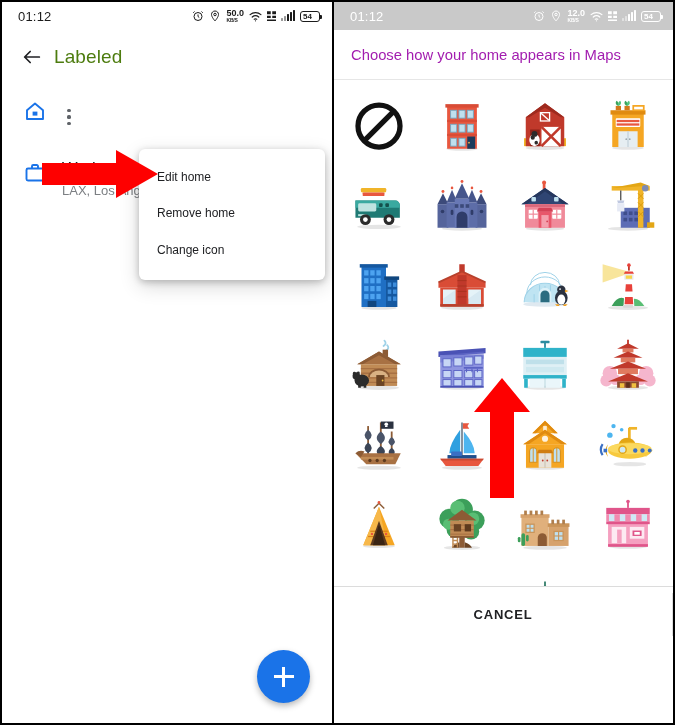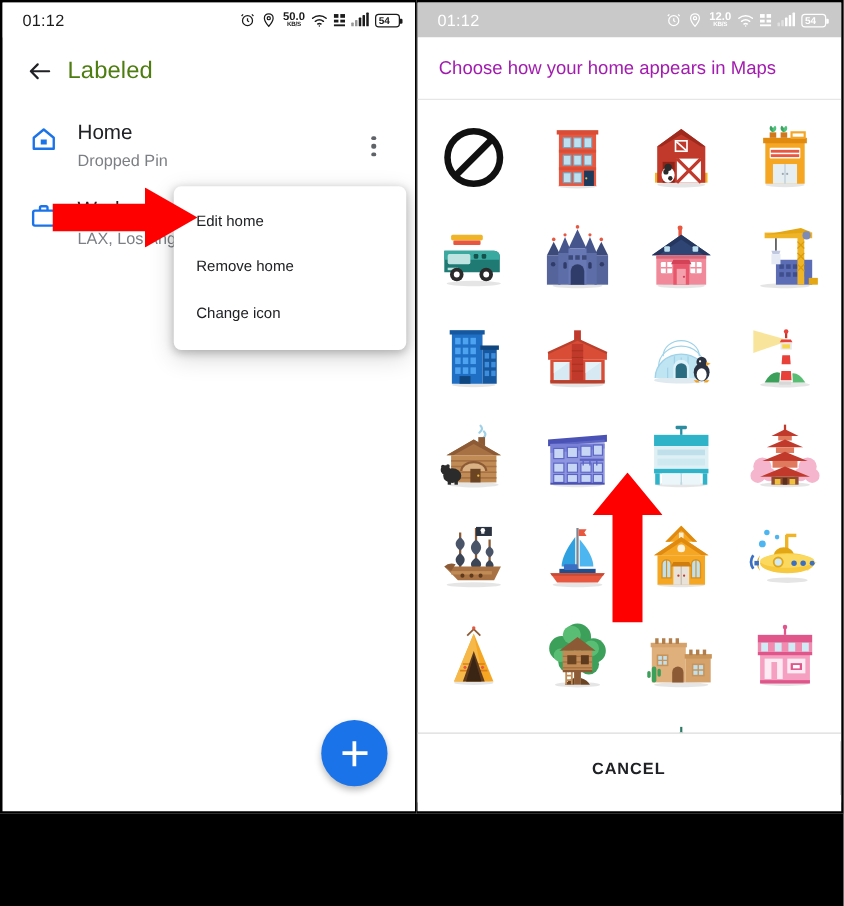--- a/index.html
+++ b/index.html
@@ -5,35 +5,35 @@
   * { box-sizing: border-box; margin: 0; padding: 0; }
   html, body {
     width: 675px; height: 725px;
     background: #ffffff;
     font-family: "Liberation Sans", sans-serif;
     overflow: hidden;
   }
   .screens { position: relative; width: 675px; height: 725px; display: flex; background:#000; }
 
   
-  .panel { position: relative; height: 651px; background: #fff; overflow: hidden; }
+  .panel { position: relative; height: 725px; background: #fff; overflow: hidden; }
   .panel-left  { width: 333px; border: 2px solid #000; border-right: 1px solid #000; }
   .panel-right { width: 342px; border: 2px solid #000; border-left: 1px solid #000; }
 
   
   .statusbar {
     height: 28px; display: flex; align-items: center;
     padding: 0 12px 0 16px; font-size: 12.5px;
   }
   .statusbar.light { background: #ffffff; color: #1b1b1b; }
   .statusbar.grey  { background: #c9c9c9; color: #ffffff; }
   .sb-time { letter-spacing: .2px; font-size: 13px; }
   .sb-icons { margin-left: auto; display: flex; align-items: center; gap: 5px; }
   .sb-ic { display:inline-flex; align-items:center; justify-content:center; }
-  .sb-speed { display:flex; flex-direction:column; align-items:center; line-height:1; }
+  .sb-speed { display:flex; flex-direction:column; align-items:flex-start; line-height:1; }
   .sb-speed .num { font-size: 9px; font-weight: bold; }
   .sb-speed .unit { font-size: 5px; font-weight: bold; letter-spacing:-.2px; }
   .sb-batt {
     font-size: 8px; font-weight: bold; border: 1.3px solid currentColor;
     border-radius: 3px; padding: 0 2px 0 2px; min-width: 20px; text-align:left;
     position: relative;
   }
   .sb-batt::after{
     content:""; position:absolute; right:-3px; top:3px; width:2px; height:4px;
     background: currentColor; border-radius: 0 1px 1px 0;
@@ -198,24 +198,20 @@
       </div>
       <div class="appbar-title">Labeled</div>
     </div>
 
     <div class="list-row">
       <div class="lead">
         <svg width="24" height="24" viewBox="0 0 24 24" fill="none" stroke="#1a73e8" stroke-width="1.9" stroke-linejoin="round">
           <path d="M4 11.2 12 4.6l8 6.6V20H4z"></path>
             <rect x="9.6" y="12.6" width="4.8" height="4" fill="#1a73e8" stroke="none"></rect>
         </svg>
-      </div>
-      <div class="body">
-        <div class="row-title">Home</div>
-        <div class="row-sub">Dropped Pin</div>
       </div>
       <div class="overflow-btn">
         <span></span>
         <span></span>
         <span></span>
       </div>
     </div>
 
     <div class="list-row">
       <div class="lead">

